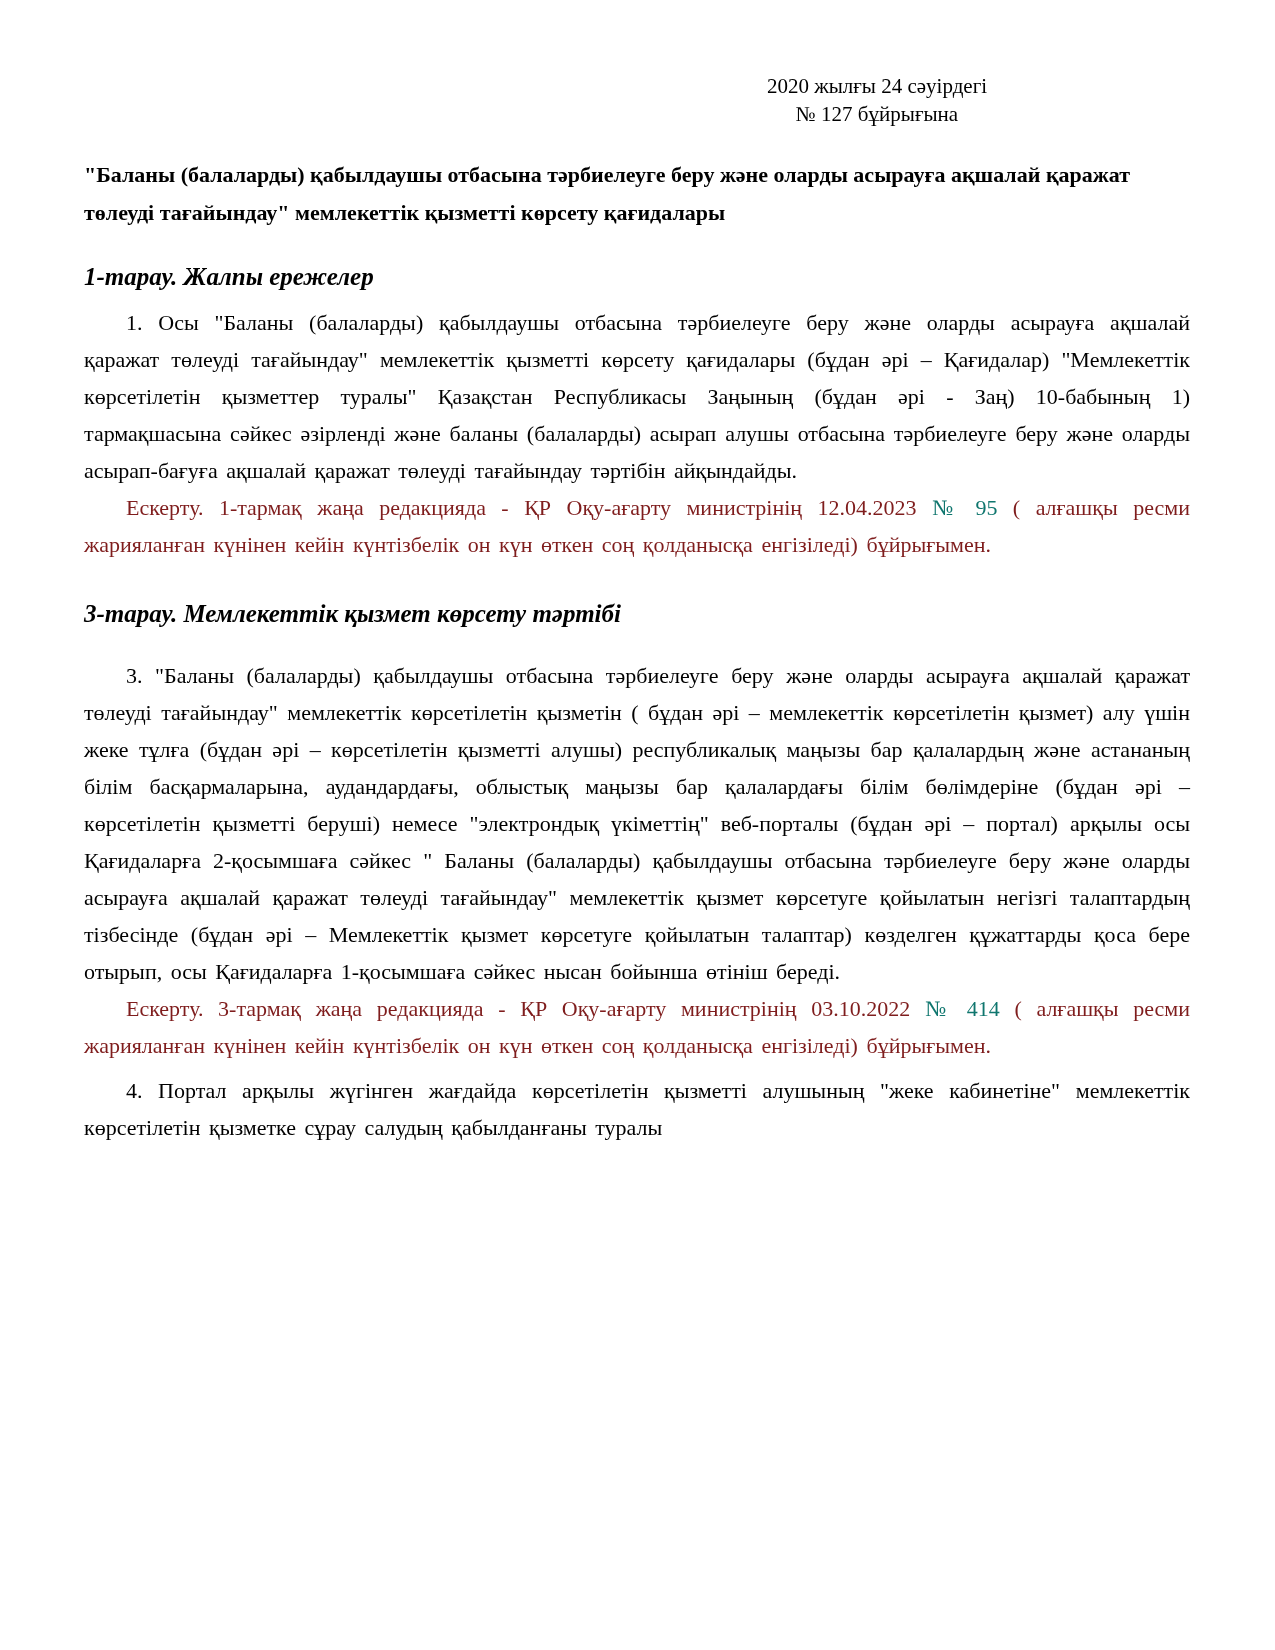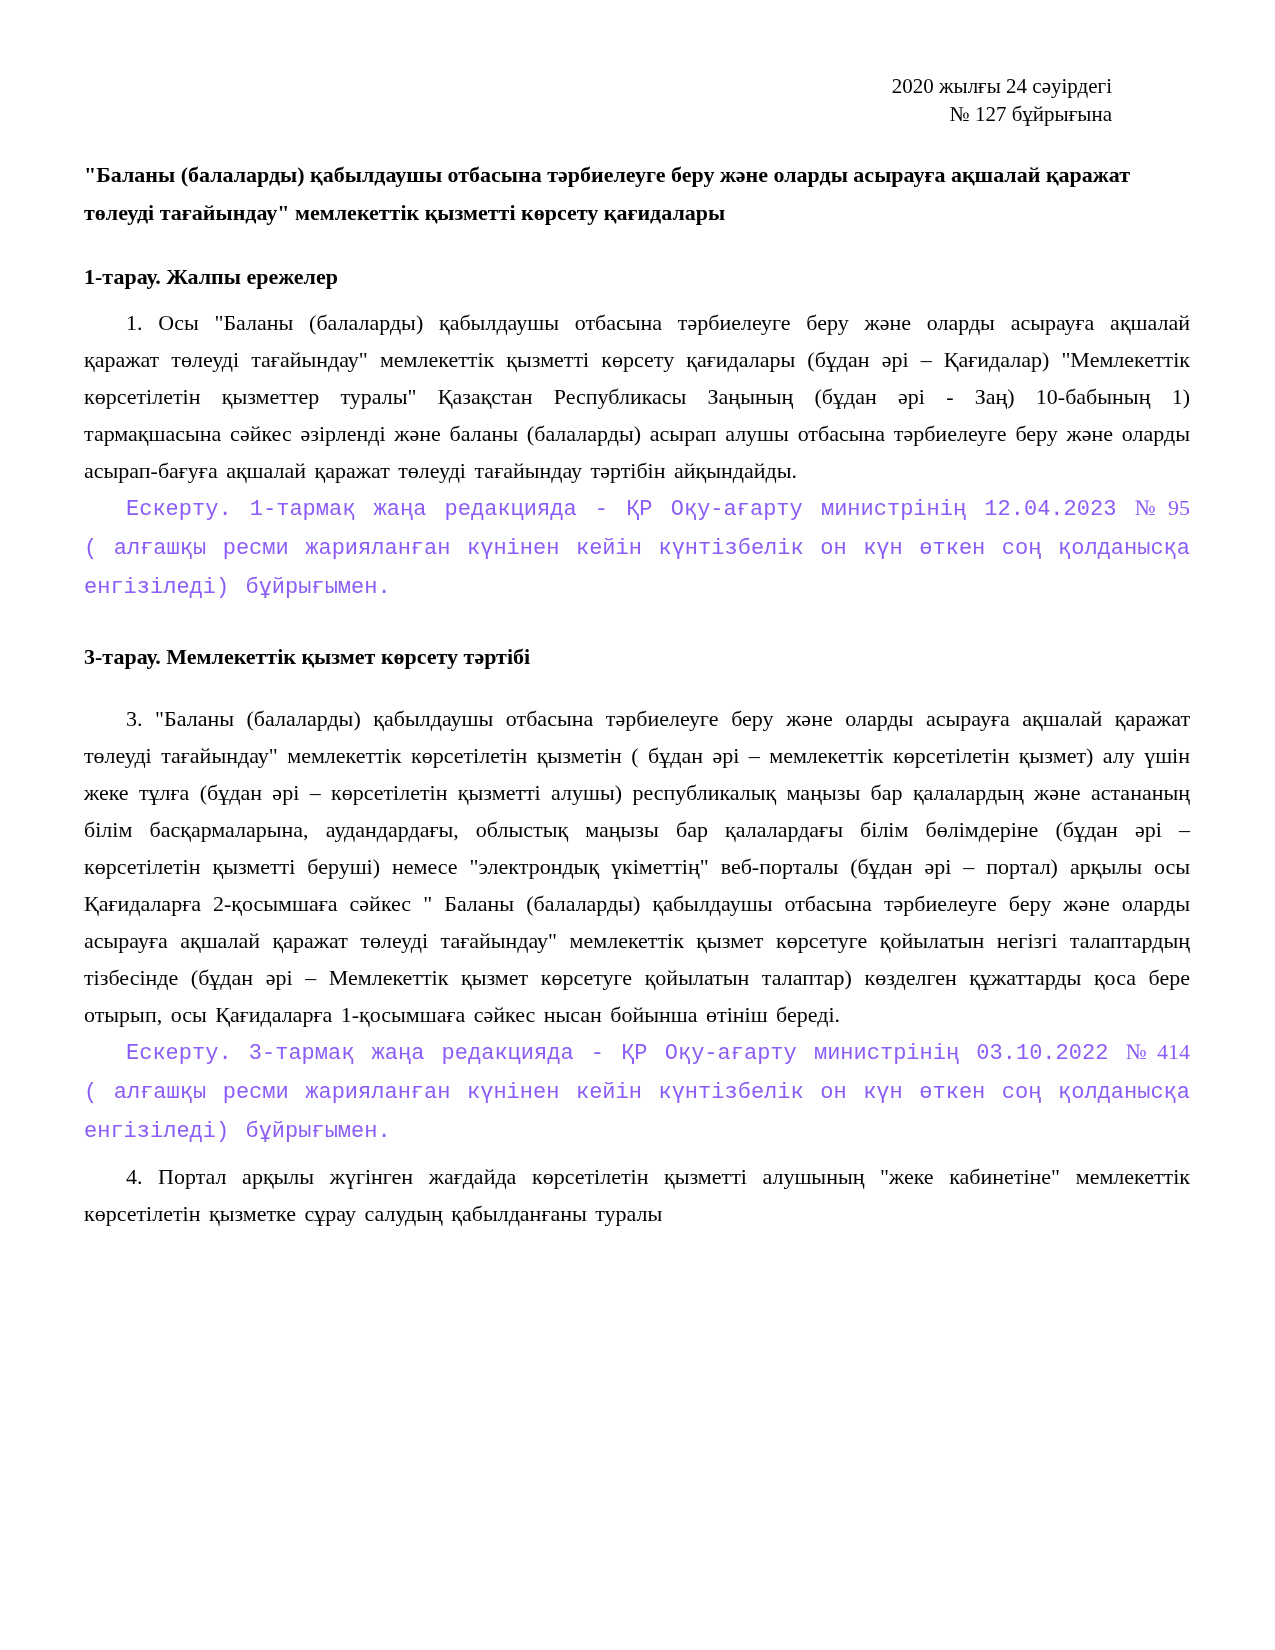--- a/index.html
+++ b/index.html
@@ -16,52 +16,53 @@
     padding: 72px 85px 0 84px;
     font-family: "Liberation Serif", "DejaVu Serif", serif;
     font-size: 22px;
     line-height: 37px;
     color: #000000;
     overflow: hidden;
   }
   .approval {
     width: 470px;
     margin-left: 558px;
-    text-align: right;
+    text-align: center;
     font-size: 21px;
     line-height: 28px;
   }
   .doc-title {
     margin-top: 28px;
     font-weight: bold;
     font-size: 22px;
     line-height: 38px;
     text-align: left;
   }
   .chapter-heading {
     font-weight: bold;
-    font-size: 22px;
+    font-size: 25px;
     line-height: 38px;
     margin-top: 26px;
+    font-style: italic;
   }
   .chapter-heading.second {
     margin-top: 32px;
     margin-bottom: 24px;
   }
   .para {
     margin: 8px 0 0 0;
     text-align: justify;
     text-indent: 42px;
     word-spacing: 3px;
   }
   .note {
     margin: 0;
   }
-  .red { color: #8b5cf6; font-family: Liberation Mono, monospace; }
-  .black { color: #8b5cf6; }
+  .red { color: #7f1d1d; }
+  .black { color: #0f766e; }
 </style>
 </head>
 <body>
 
 <div class="page">
 
   <div class="approval">
     <div>2020 жылғы 24 сәуірдегі</div>
     <div>№ 127 бұйрығына</div>
   </div>

